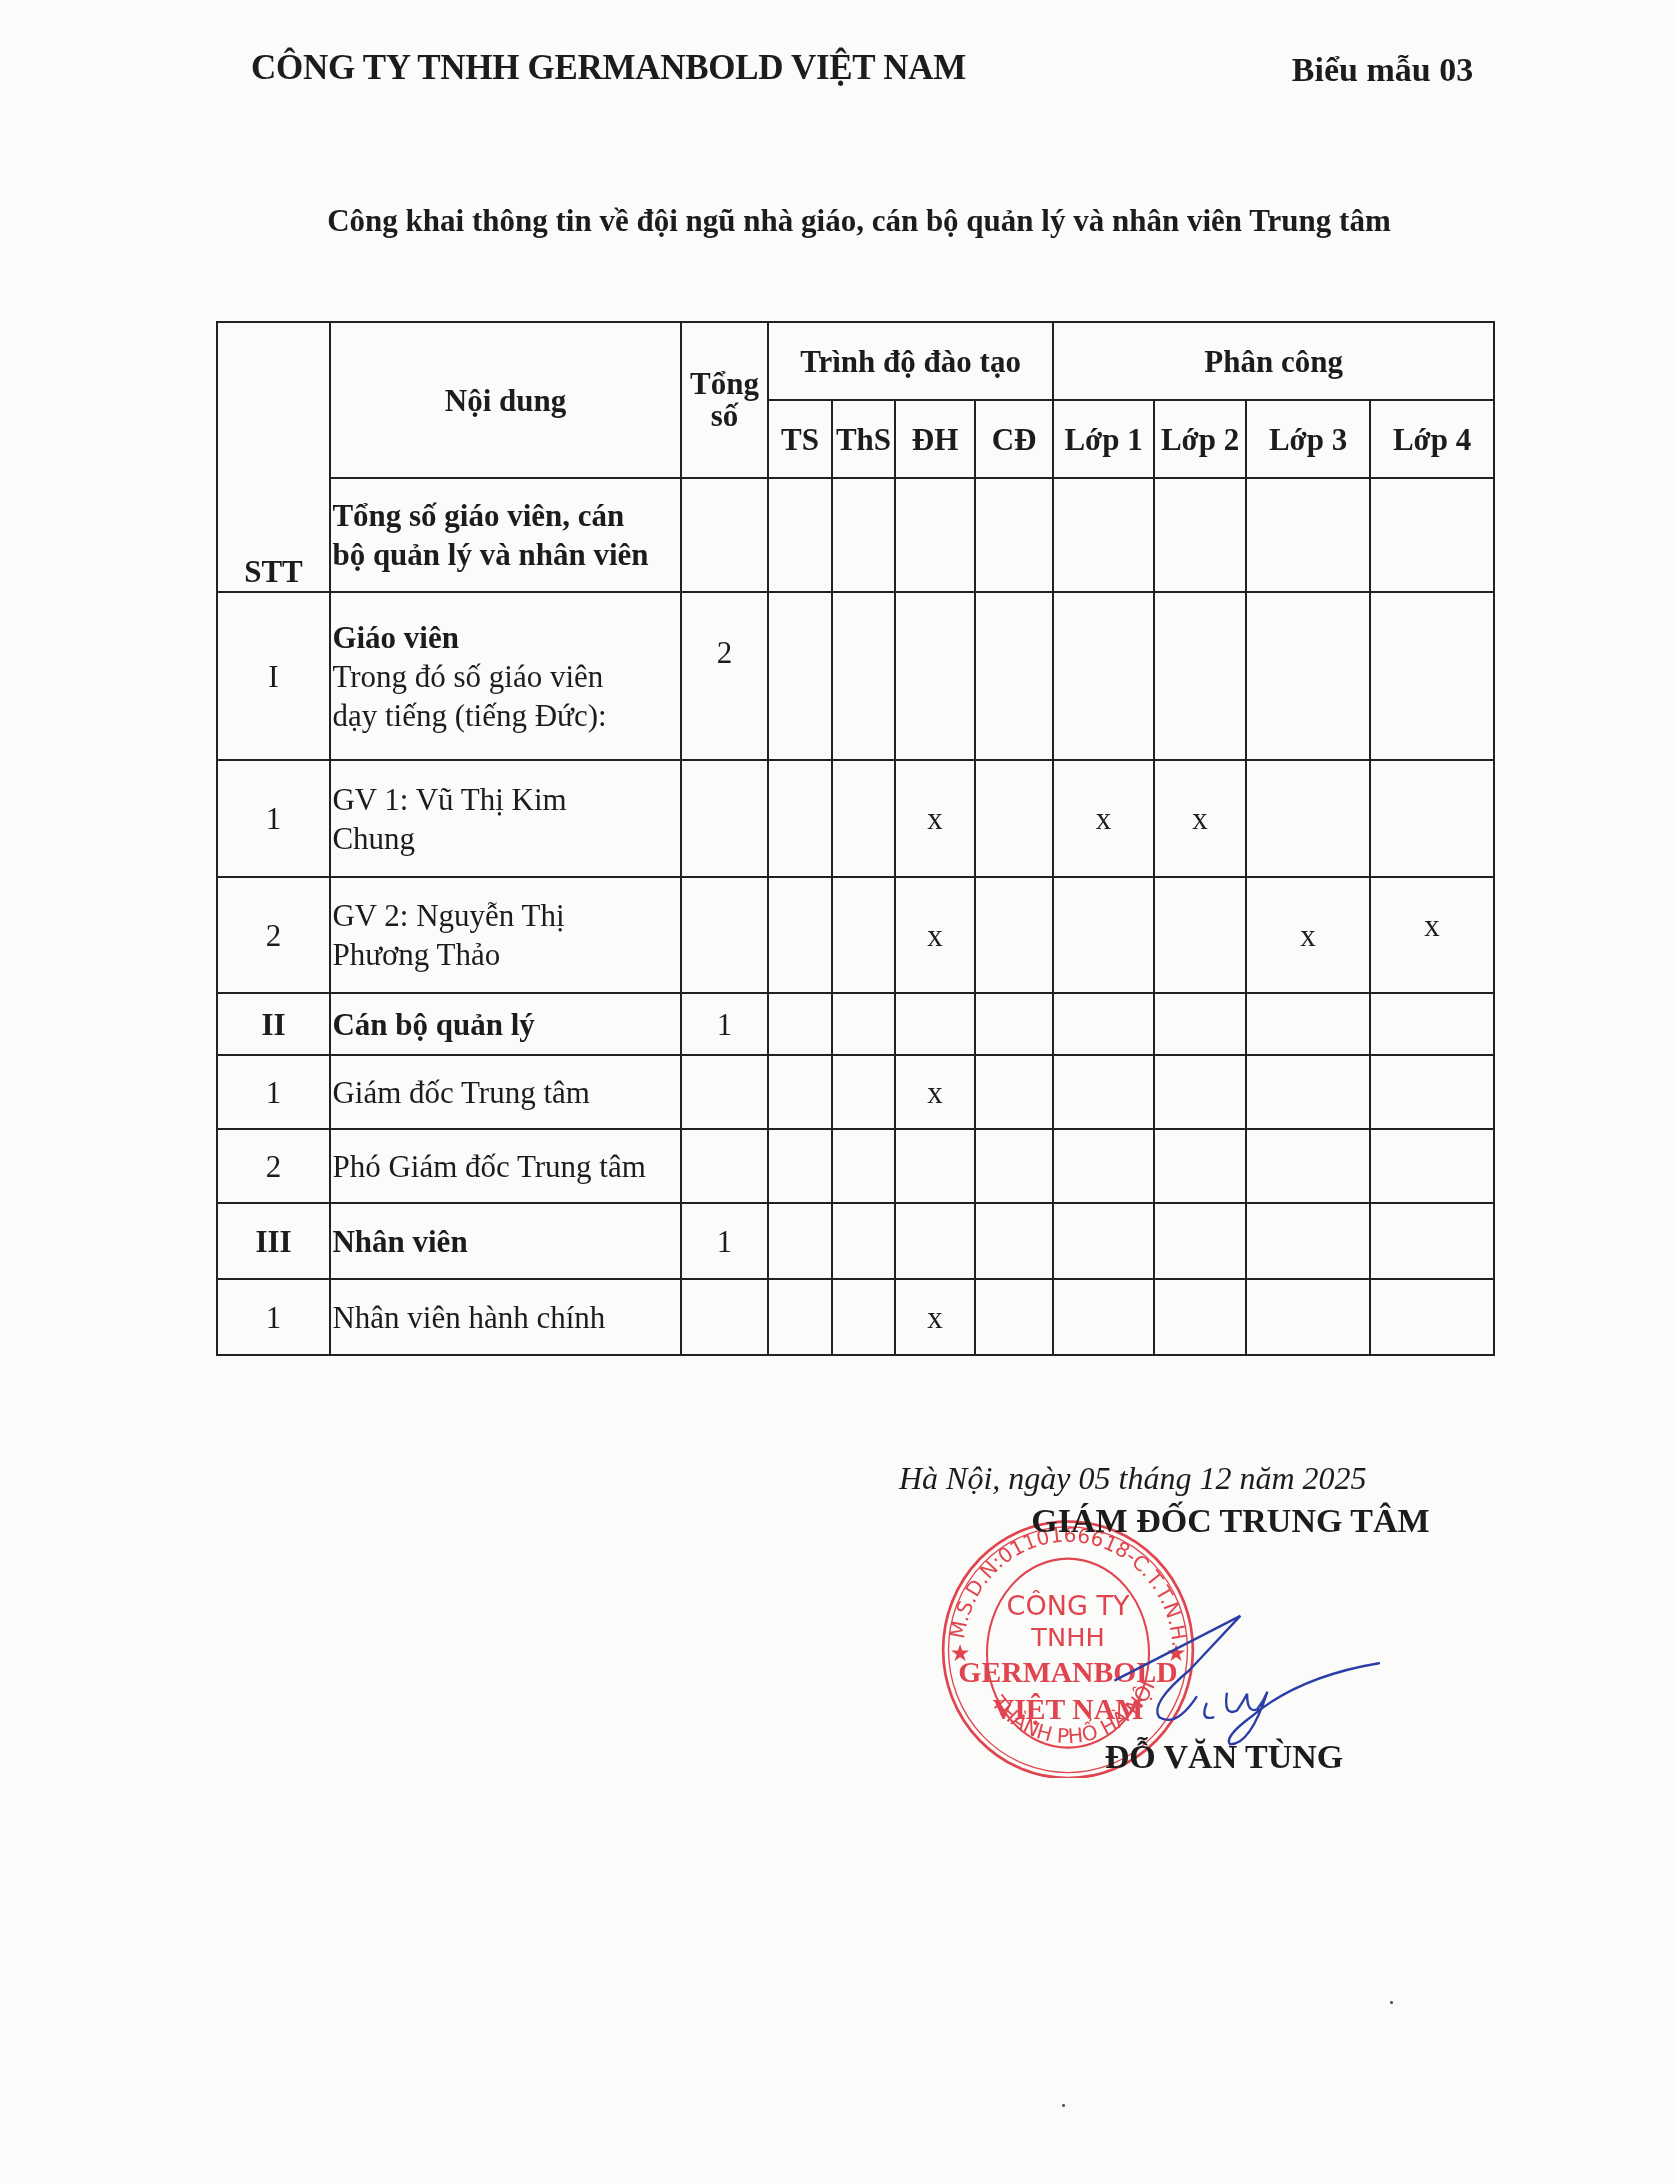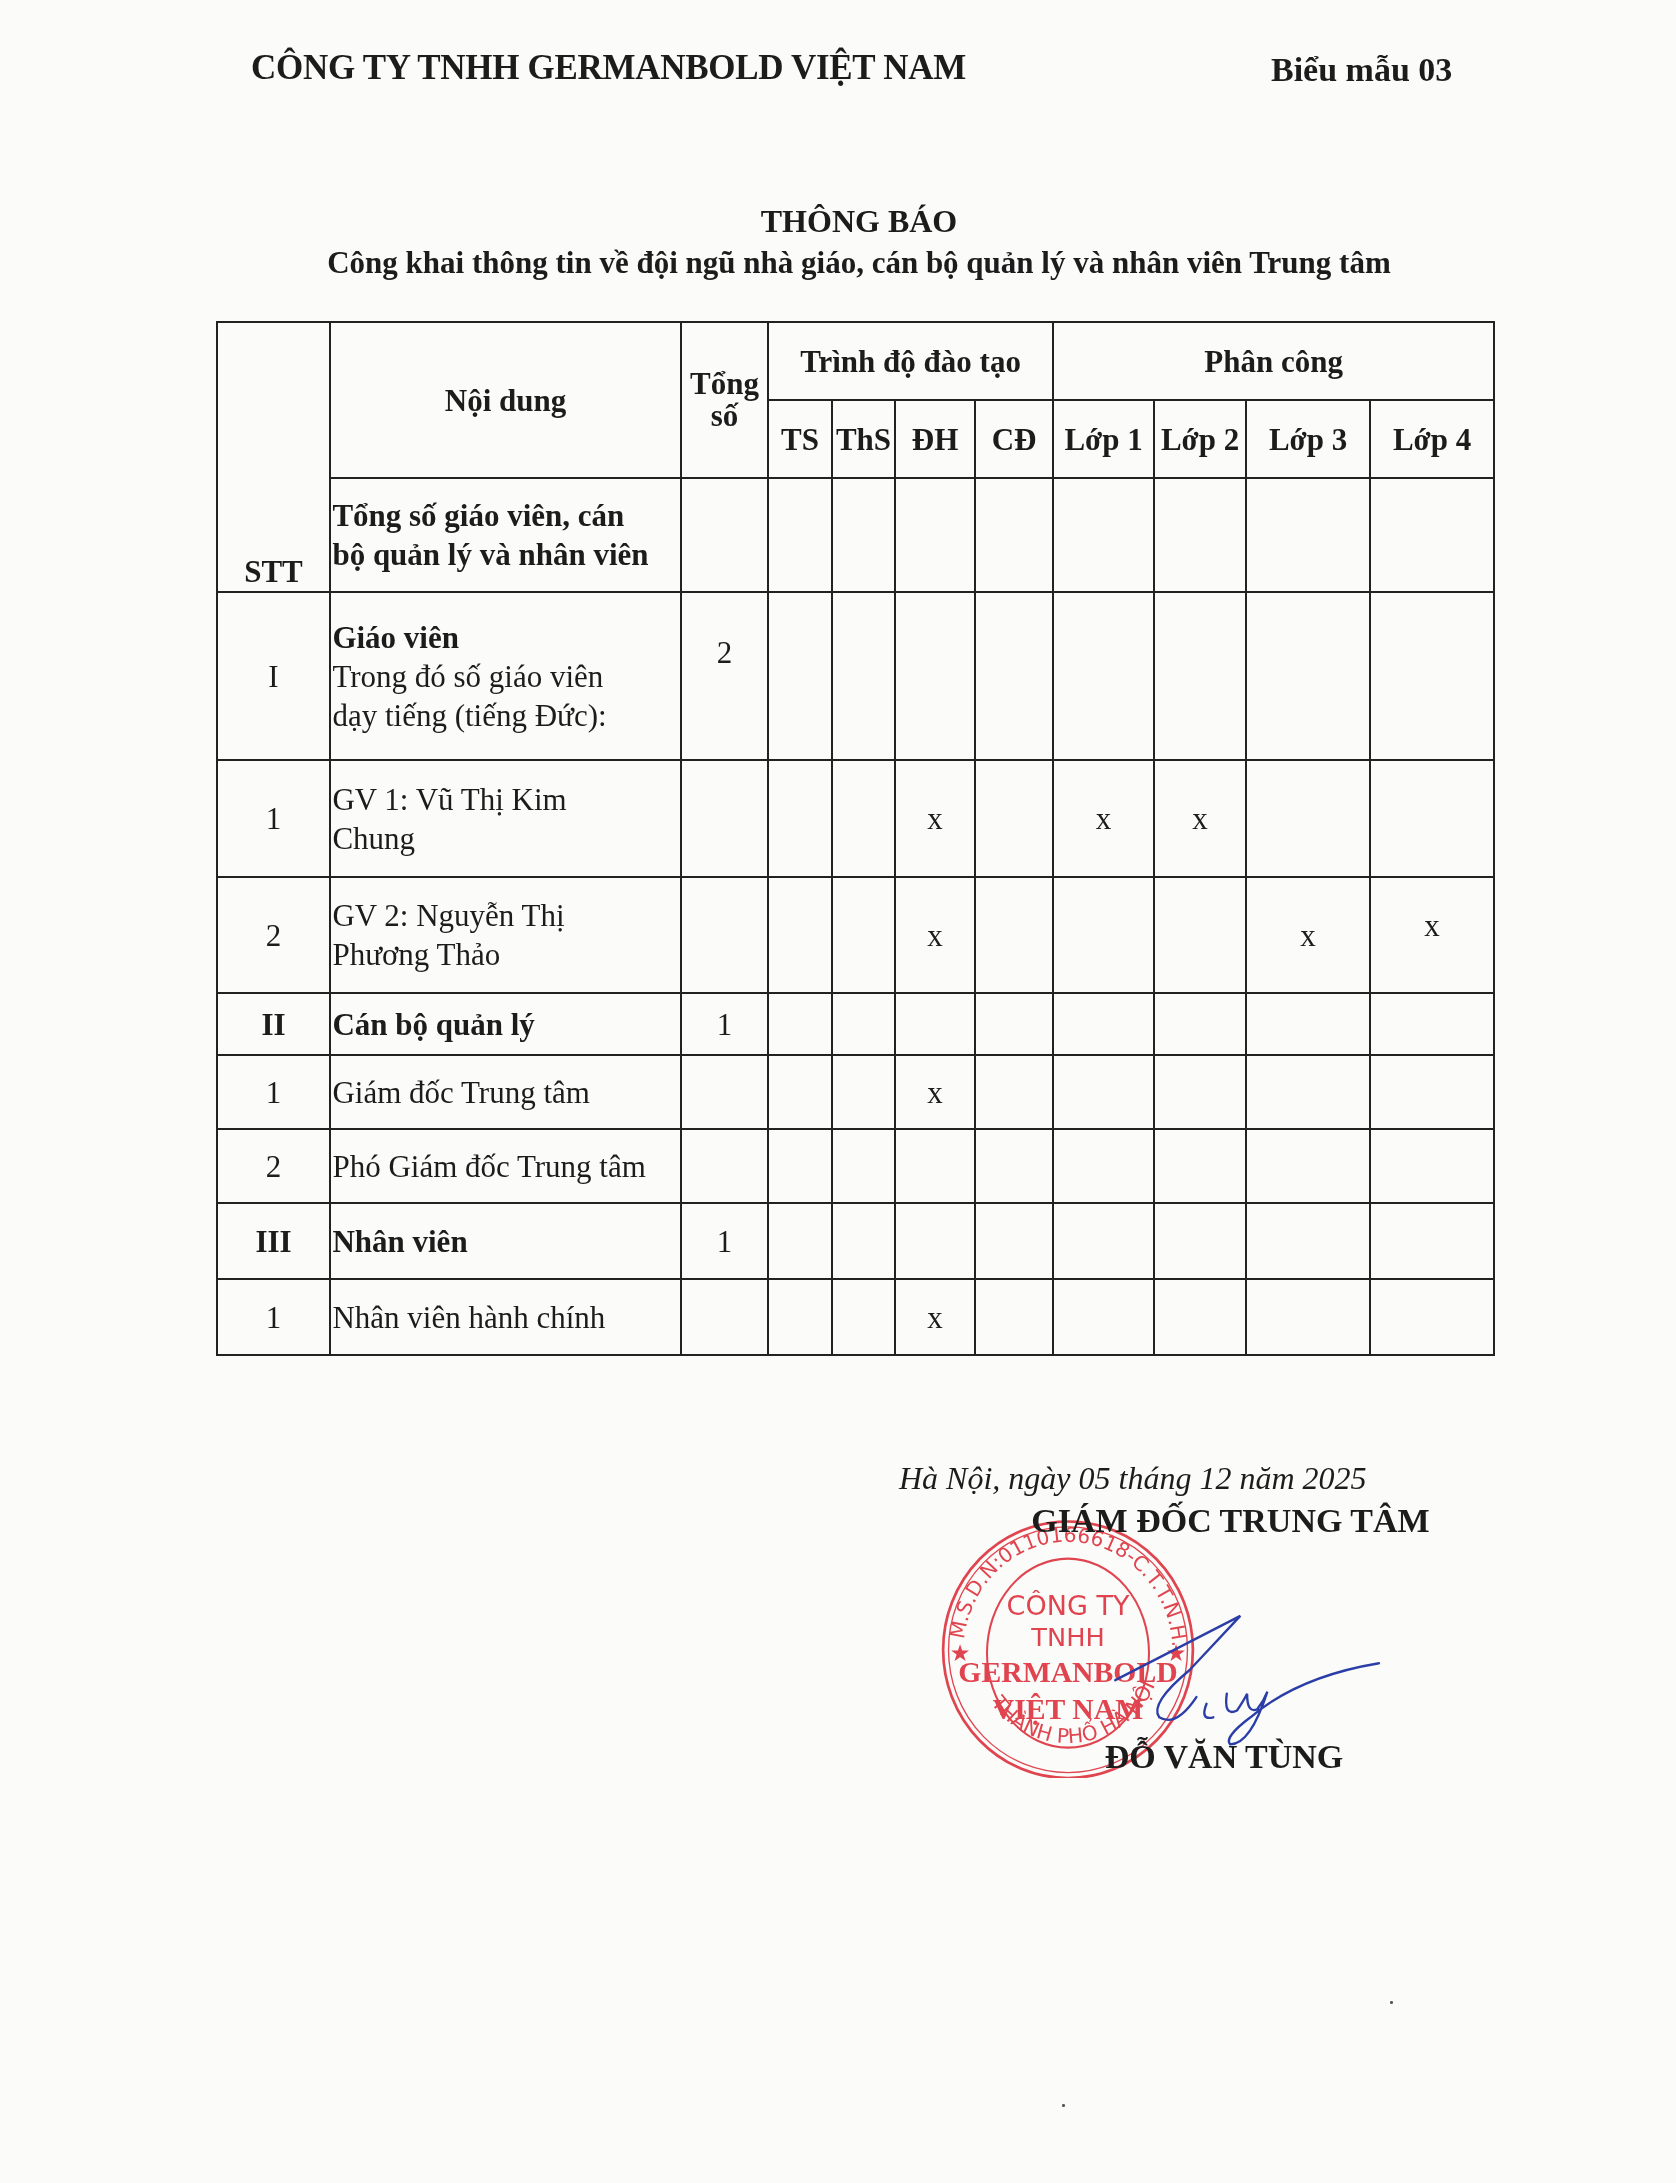--- a/index.html
+++ b/index.html
@@ -12,21 +12,21 @@
       overflow: hidden;
     }
     .abs { position: absolute; }
     .hdr-org {
       left: 203px; top: 46px; width: 811px;
       text-align: center; font-weight: bold;
       font-size: 35px; line-height: 43px;
       letter-spacing: -0.3px;
     }
     .form-no {
-      left: 1271px; top: 51px; width: 223px; text-align: left;
+      left: 1271px; top: 51px; width: 223px; text-align: center;
       font-weight: bold; font-size: 34px;
     }
     .title {
       left: 203px; top: 200px; width: 1312px; text-align: center;
       font-weight: bold; font-size: 32px; line-height: 42px;
     }
     .title .sub { font-size: 31px; }
 
     table.grid {
       position: absolute; left: 216px; top: 321px;
@@ -64,21 +64,20 @@
   </style>
 </head>
 <body>
 
 <div class="abs hdr-org">
   <div>CÔNG TY TNHH GERMANBOLD VIỆT NAM</div>
 </div>
 <div class="abs form-no">Biểu mẫu 03</div>
 
 <div class="abs title">
-  <div>THÔNG BÁO</div>
   <div class="sub">Công khai thông tin về đội ngũ nhà giáo, cán bộ quản lý và nhân viên Trung tâm</div>
 </div>
 
 <table class="grid">
   <colgroup>
     <col style="width:113px">
       <col style="width:351px">
       <col style="width:87px">
     <col style="width:64px">
       <col style="width:63px">

